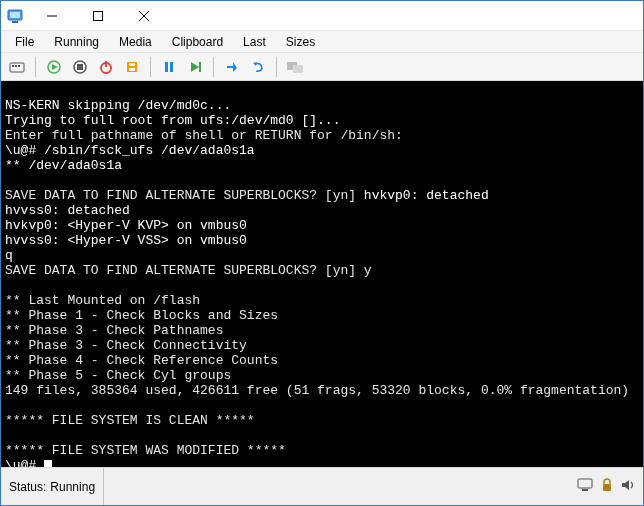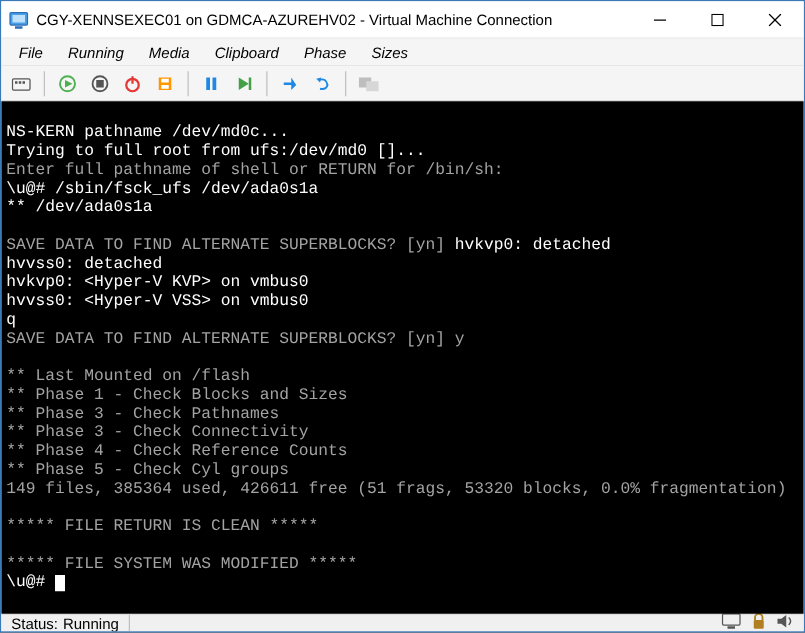--- a/index.html
+++ b/index.html
@@ -42,21 +42,20 @@
   }
   
   .menubar {
     height: 22px;
     display: flex;
     align-items: center;
     background: #f5f5f5;
     border-bottom: 1px solid #e6e6e6;
     padding-left: 4px;
     gap: 0;
-    font-style: italic;
   }
   .menu-item {
     padding: 2px 10px;
     color: #000;
     font-size: 12px;
   }
   
   .toolbar {
     height: 28px;
     display: flex;
@@ -82,30 +81,30 @@
     background: #000;
     color: #fff;
     font-family: "Courier New", monospace;
     font-size: 13px;
     line-height: 15px;
     padding: 2px 4px;
     white-space: pre;
     overflow: hidden;
     position: relative;
   }
-  .console .dim { color: #a3a3a3; }
+  .console .dim { color: #e5e5e5; }
   .cursor-block {
     display: inline-block;
     width: 8px; height: 13px;
     background: #fff;
     vertical-align: text-bottom;
   }
   
   .statusbar {
-    height: 14px;
+    height: 38px;
     display: flex;
     align-items: center;
     background: #f0f0f0;
     border-top: 1px solid #dcdcdc;
     font-size: 12px;
   }
   .status-left {
     padding: 0 8px;
     border-right: 1px solid #c0c0c0;
     height: 100%;
@@ -125,21 +124,20 @@
 <body>
 
 <div class="titlebar">
   <span class="app-icon">
     <svg width="16" height="16" viewBox="0 0 16 16">
       <rect x="1" y="2" width="14" height="10" rx="1" fill="#4aa0e6" stroke="#2a6db8"></rect>
       <rect x="3" y="4" width="10" height="6" fill="#bde1fb"></rect>
       <rect x="5" y="13" width="6" height="2" fill="#2a6db8"></rect>
     </svg>
   </span>
-  <div class="title-text">CGY-XENNSEXEC01 on GDMCA-AZUREHV02 - Virtual Machine Connection</div>
   <div class="win-btns">
     <div class="win-btn">
       <svg width="10" height="10">
           <line x1="0" y1="5" x2="10" y2="5" stroke="#000" stroke-width="1"></line>
         </svg>
     </div>
     <div class="win-btn">
       <svg width="10" height="10">
           <rect x="0.5" y="0.5" width="9" height="9" fill="none" stroke="#000" stroke-width="1"></rect>
         </svg>
@@ -151,21 +149,21 @@
         </svg>
     </div>
   </div>
 </div>
 
 <div class="menubar">
   <div class="menu-item">File</div>
   <div class="menu-item">Running</div>
   <div class="menu-item">Media</div>
   <div class="menu-item">Clipboard</div>
-  <div class="menu-item">Phase</div>
+  <div class="menu-item">Last</div>
   <div class="menu-item">Sizes</div>
 </div>
 
 <div class="toolbar">
   <div class="tool-btn">
     <svg width="16" height="16">
         <rect x="1" y="4" width="14" height="9" rx="1" fill="none" stroke="#555"></rect>
         <rect x="3" y="6" width="2" height="2" fill="#555"></rect>
         <rect x="6" y="6" width="2" height="2" fill="#555"></rect>
         <rect x="9" y="6" width="2" height="2" fill="#555"></rect>
@@ -225,42 +223,42 @@
   <div class="tool-sep"></div>
   <div class="tool-btn" style="opacity:.5">
     <svg width="16" height="14">
         <rect x="0" y="2" width="10" height="8" fill="#888"></rect>
         <rect x="6" y="5" width="10" height="8" fill="#bbb"></rect>
       </svg>
   </div>
 </div>
 
 <div class="console">
-<span>NS-KERN pathname /dev/md0c...</span>
+<span>NS-KERN skipping /dev/md0c...</span>
 <span>Trying to full root from ufs:/dev/md0 []...</span>
 <span class="dim">Enter full pathname of shell or RETURN for /bin/sh:</span>
 <span>\u@# /sbin/fsck_ufs /dev/ada0s1a</span>
 <span>** /dev/ada0s1a</span>
 <span></span>
 <span class="dim">SAVE DATA TO FIND ALTERNATE SUPERBLOCKS? [yn] </span><span>hvkvp0: detached</span>
 <span>hvvss0: detached</span>
 <span>hvkvp0: &lt;Hyper-V KVP&gt; on vmbus0</span>
 <span>hvvss0: &lt;Hyper-V VSS&gt; on vmbus0</span>
 <span>q</span>
 <span class="dim">SAVE DATA TO FIND ALTERNATE SUPERBLOCKS? [yn] y</span>
 <span></span>
 <span class="dim">** Last Mounted on /flash</span>
 <span class="dim">** Phase 1 - Check Blocks and Sizes</span>
 <span class="dim">** Phase 3 - Check Pathnames</span>
 <span class="dim">** Phase 3 - Check Connectivity</span>
 <span class="dim">** Phase 4 - Check Reference Counts</span>
 <span class="dim">** Phase 5 - Check Cyl groups</span>
 <span class="dim">149 files, 385364 used, 426611 free (51 frags, 53320 blocks, 0.0% fragmentation)</span>
 <span></span>
-<span class="dim">***** FILE RETURN IS CLEAN *****</span>
+<span class="dim">***** FILE SYSTEM IS CLEAN *****</span>
 <span></span>
 <span class="dim">***** FILE SYSTEM WAS MODIFIED *****</span>
 <span>\u@# </span><span class="cursor-block"></span>
 </div>
 
 <div class="statusbar">
   <div class="status-left">
     <span>Status:</span>
     <span>Running</span>
   </div>

